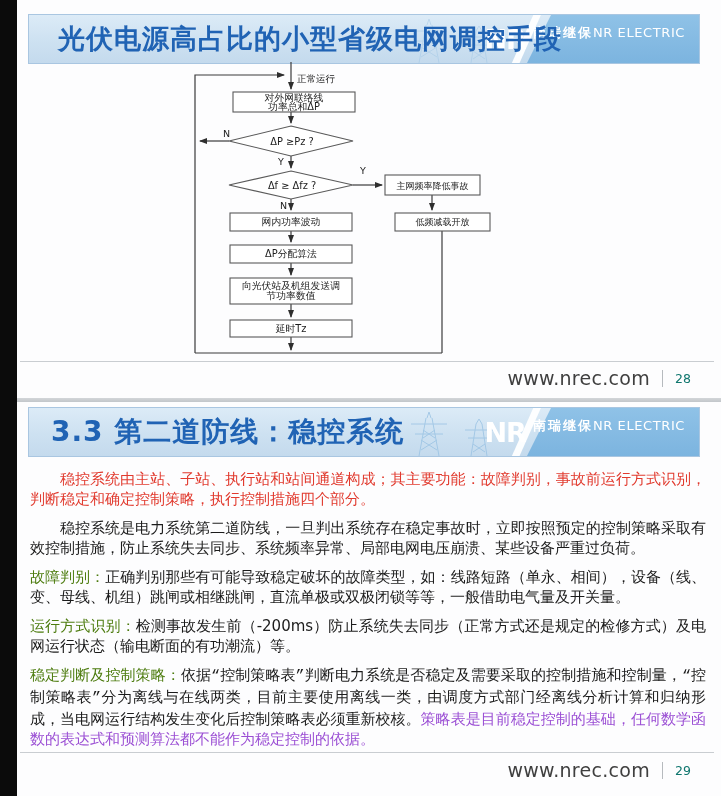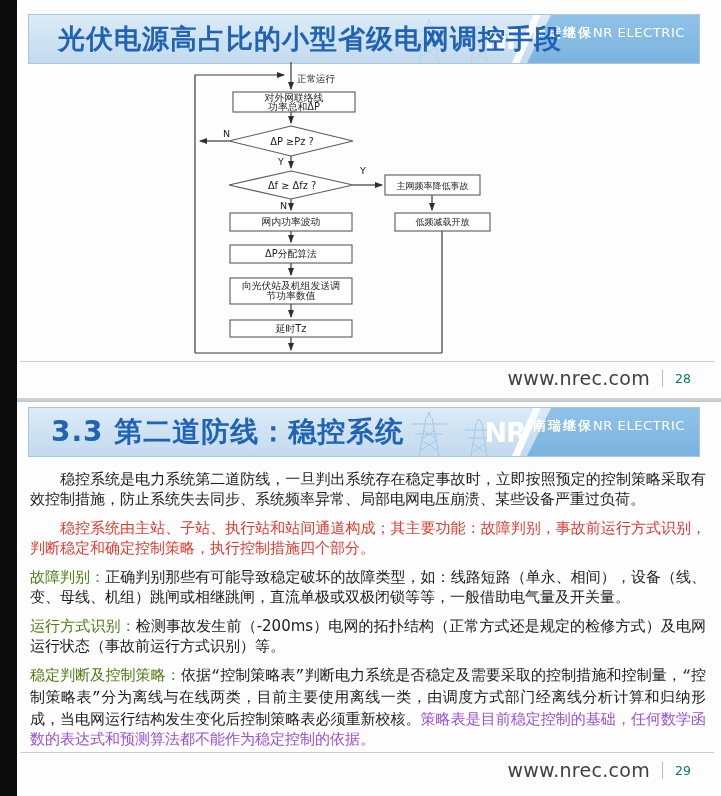--- a/index.html
+++ b/index.html
@@ -196,24 +196,24 @@
           <span class="logo-cn">南瑞继保</span>
           <span class="logo-en">NR ELECTRIC</span>
         </span>
       </div>
       <div class="title-wrap tw2">
         <h1 class="title title2">3.3  第二道防线：稳控系统</h1>
       </div>
     </header>
 
     <div class="body2">
+      <p class="indent p-red">稳控系统由主站、子站、执行站和站间通道构成；其主要功能：故障判别，事故前运行方式识别，判断稳定和确定控制策略，执行控制措施四个部分。</p>
       <p class="indent">稳控系统是电力系统第二道防线，一旦判出系统存在稳定事故时，立即按照预定的控制策略采取有效控制措施，防止系统失去同步、系统频率异常、局部电网电压崩溃、某些设备严重过负荷。</p>
-      <p class="indent p-red">稳控系统由主站、子站、执行站和站间通道构成；其主要功能：故障判别，事故前运行方式识别，判断稳定和确定控制策略，执行控制措施四个部分。</p>
       <p><span class="lbl">故障判别：</span><span>正确判别那些有可能导致稳定破坏的故障类型，如：线路短路（单永、相间），设备（线、变、母线、机组）跳闸或相继跳闸，直流单极或双极闭锁等等，一般借助电气量及开关量。</span></p>
-      <p><span class="lbl">运行方式识别：</span><span>检测事故发生前（-200ms）电网的拓扑结构（正常方式还是规定的检修方式）及电网运行状态（事故前运行方式识别）等。</span></p>
+      <p><span class="lbl">运行方式识别：</span><span>检测事故发生前（-200ms）防止系统失去同步（正常方式还是规定的检修方式）及电网运行状态（输电断面的有功潮流）等。</span></p>
       <p><span class="lbl">稳定判断及控制策略：</span><span>依据</span><span class="kaiti">“控制策略表”</span><span>判断电力系统是否稳定及需要采取的控制措施和控制量，</span><span class="kaiti">“控制策略表”</span><span>分为离线与在线两类，目前主要使用离线一类，由调度方式部门经离线分析计算和归纳形成，当电网运行结构发生变化后控制策略表必须重新校核。</span><span class="purple">策略表是目前稳定控制的基础，任何数学函数的表达式和预测算法都不能作为稳定控制的依据。</span></p>
     </div>
 
     <div class="rule rule2"></div>
     <div class="footer footer2">
       <span class="f-url">www.nrec.com</span>
       <span class="f-sep"></span>
       <span class="f-page">29</span>
     </div>
   </section>

